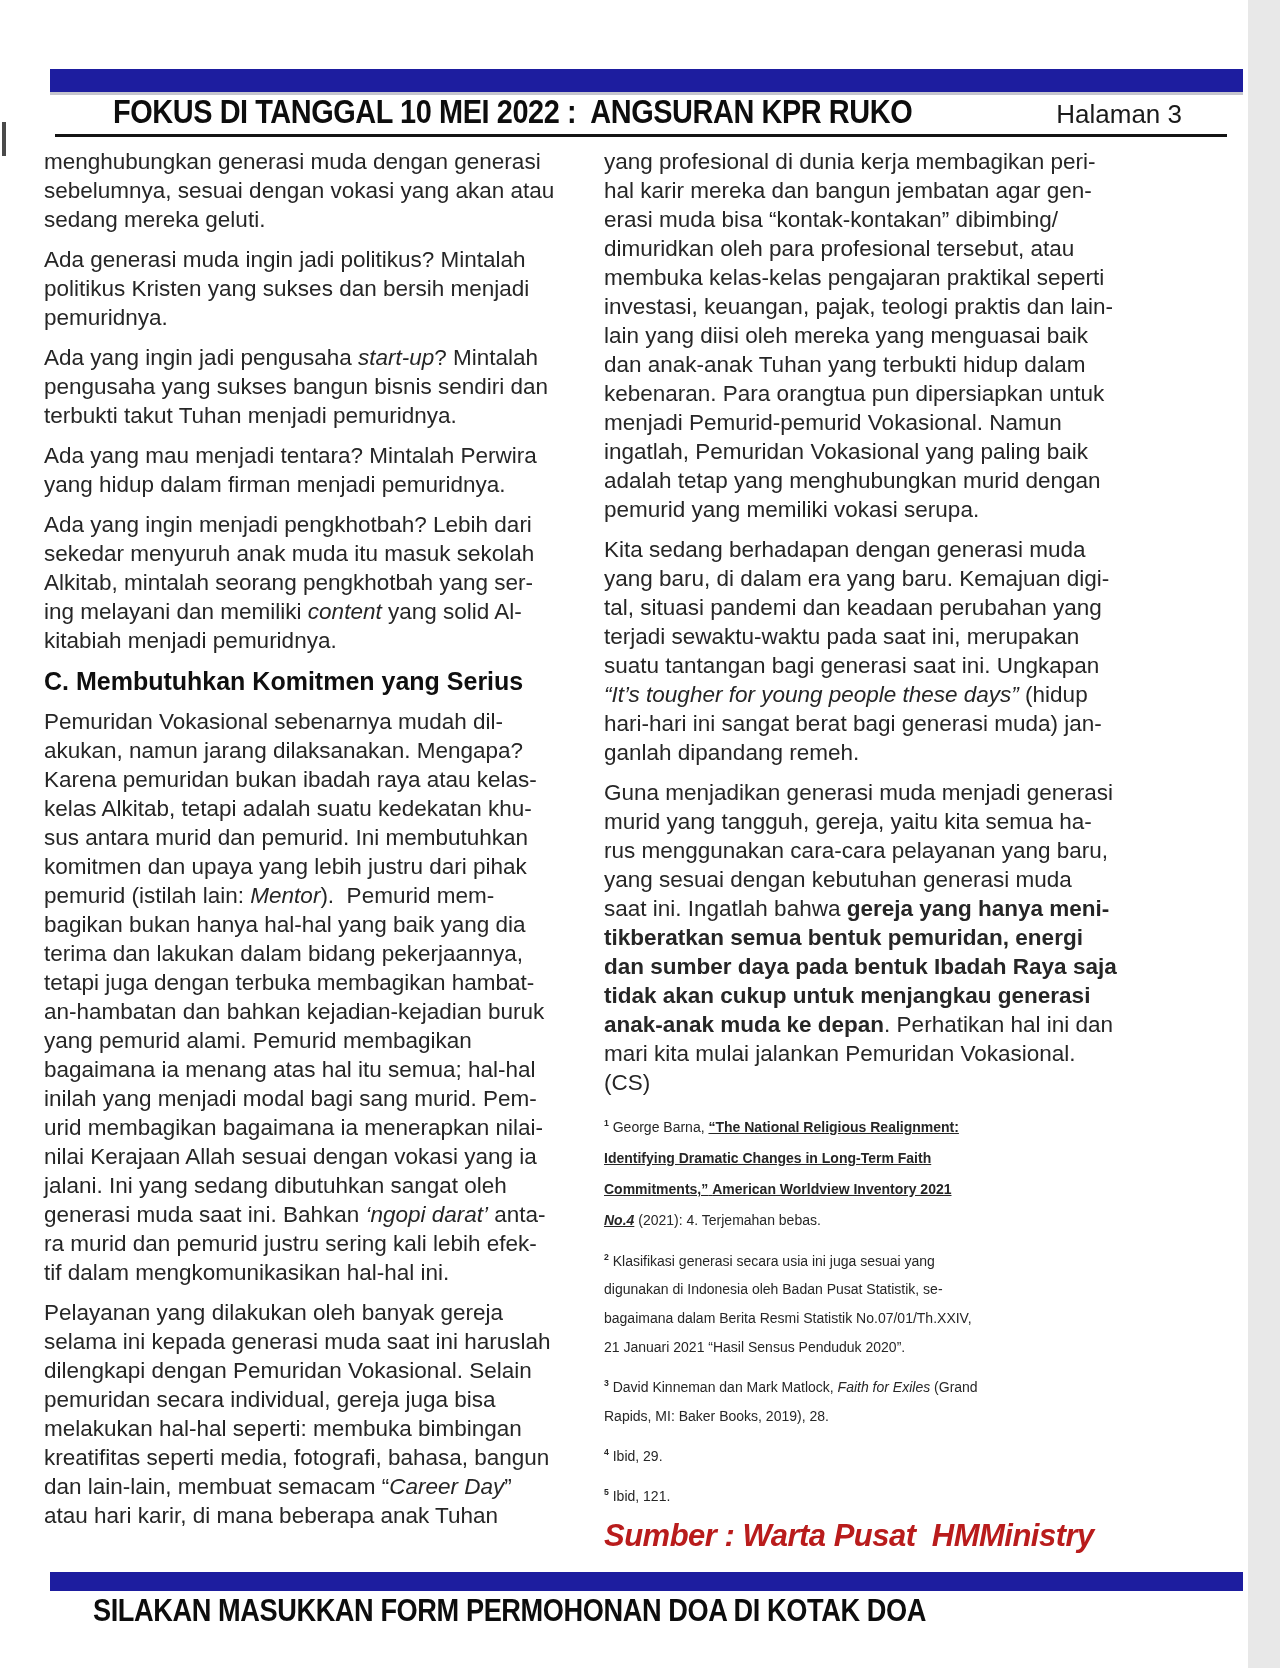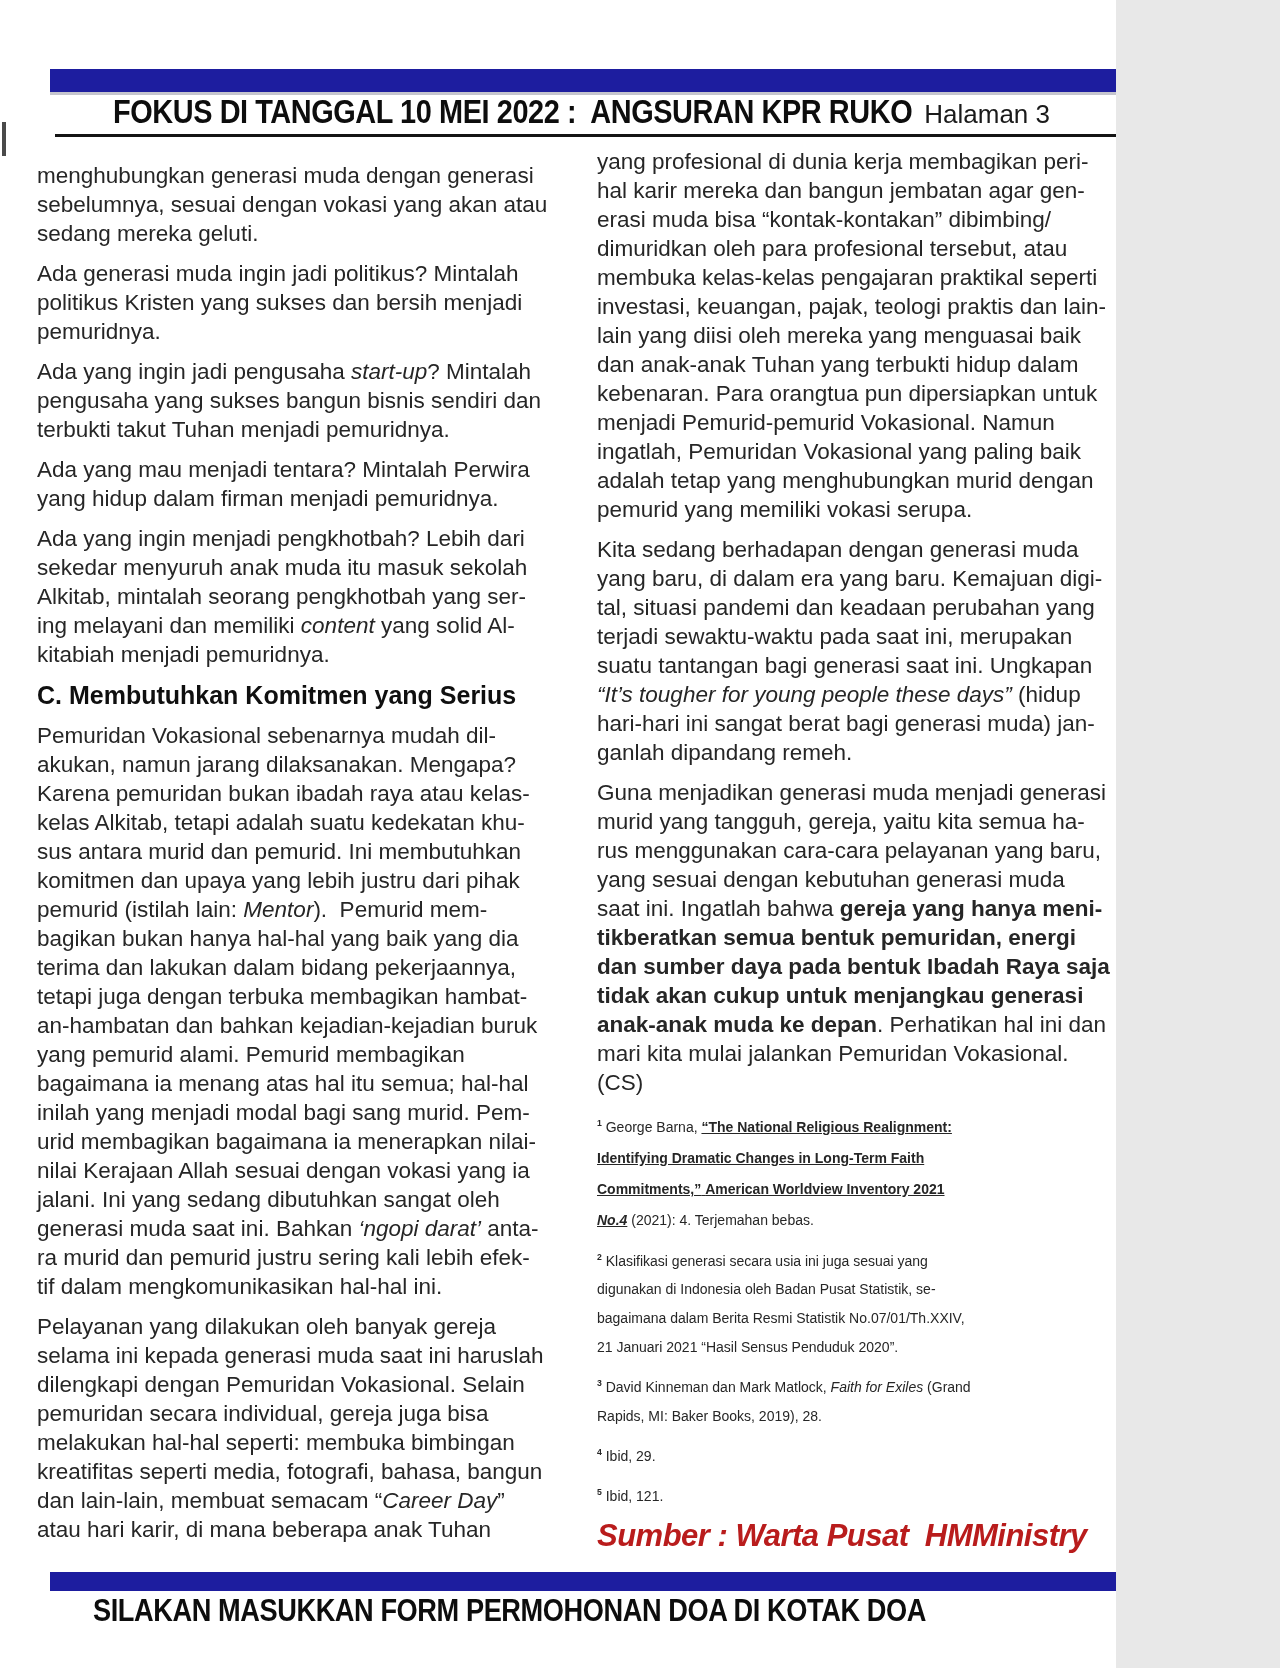--- a/index.html
+++ b/index.html
@@ -1,18 +1,18 @@
 <!DOCTYPE html>
 <html><head>
 <meta charset="utf-8">
 <style>
   html,body{margin:0;padding:0;background:#e8e8e8;}
   .page{
     position:relative;
-    width:1116px;height:1668px;
+    width:1248px;height:1668px;
     background:#ffffff;
     font-family:"Liberation Sans","DejaVu Sans",sans-serif;
     color:#262626;
     overflow:hidden;
   }
   .topbar{
     position:absolute;left:50px;top:69px;width:1193px;height:23px;
     box-shadow:0 3px 0 rgba(150,150,165,0.55);
   }
   .edge-artifact{
@@ -25,22 +25,22 @@
     transform:scaleX(0.85);transform-origin:left top;
   }
   .page-num{
     position:absolute;right:66px;top:99px;
     font-size:26px;color:#1a1a1a;white-space:pre;
   }
   .header-rule{
     position:absolute;left:55px;top:134px;width:1172px;height:3px;background:#141414;
   }
   .columns{
-    position:absolute;left:37px;top:147px;width:1100px;
-    display:flex;gap:23px;align-items:flex-end;
+    position:absolute;left:44px;top:147px;width:1100px;
+    display:flex;gap:23px;align-items:flex-start;
   }
   .col-left{width:537px;flex:none;}
   .col-right{width:540px;flex:none;}
   .ln{white-space:pre;}
   .block{margin:0 0 11px 0;}
   .block.body{font-size:22.5px;line-height:29px;}
   .block.heading{font-size:25px;line-height:31px;font-weight:bold;color:#0f0f0f;margin:5px 0 10px 0;}
   .block.footnote{font-size:14px;line-height:29px;margin:0 0 7px 0;}
   .block.fn-wide{line-height:31px;}
   .block.source{

